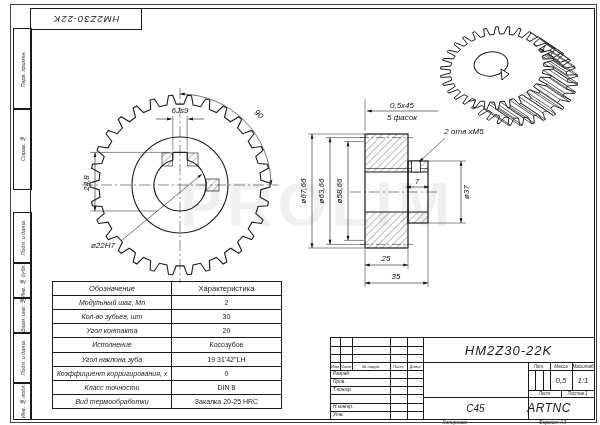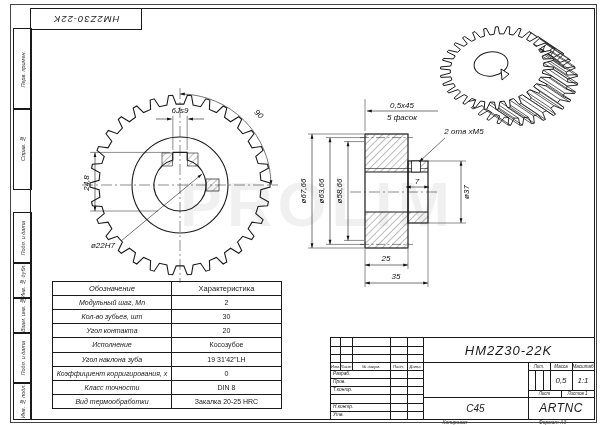--- a/index.html
+++ b/index.html
@@ -305,19 +305,19 @@
 
     <div class="tb-cell" style="left:92px;top:0;width:171px;height:24px;font-size:13px;letter-spacing:1px;">HM2Z30-22K</div>
     <div class="tb-cell" style="left:92px;top:59px;width:105px;height:22px;font-size:10px;text-align:right;">C45</div>
     <div class="tb-cell" style="left:197px;top:24px;width:22px;height:8px;font-size:4.5px;">Лит.</div>
     <div class="tb-cell" style="left:219px;top:24px;width:22px;height:8px;font-size:4.5px;">Масса</div>
     <div class="tb-cell" style="left:241px;top:24px;width:22px;height:8px;font-size:4.5px;">Масштаб</div>
     <div class="tb-cell" style="left:219px;top:32px;width:22px;height:20px;font-size:8px;">0,5</div>
     <div class="tb-cell" style="left:241px;top:32px;width:22px;height:20px;font-size:8px;">1:1</div>
     <div class="tb-cell" style="left:197px;top:52px;width:33px;height:7px;font-size:4.5px;">Лист</div>
     <div class="tb-cell" style="left:230px;top:52px;width:33px;height:7px;font-size:4.5px;">Листов 1</div>
-    <div class="tb-cell" style="left:197px;top:59px;width:66px;height:22px;font-size:12px;letter-spacing:0.5px;">ARTNC</div>
+    <div class="tb-cell" style="left:185px;top:59px;width:66px;height:22px;font-size:12px;letter-spacing:0.5px;">ARTNC</div>
   </div>
 
   <div class="abs footer-note" style="left:400px;top:418.5px;width:110px;text-align:center;">Копировал</div>
   <div class="abs footer-note" style="left:515px;top:418.5px;width:75px;text-align:center;">Формат А3</div>
 
 </div>
 
 </body></html>

